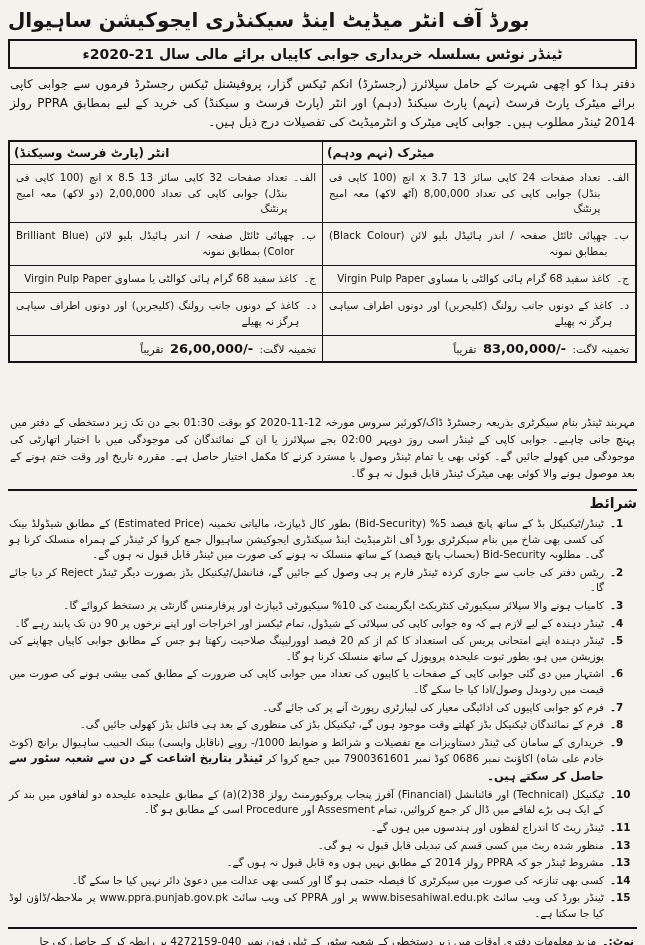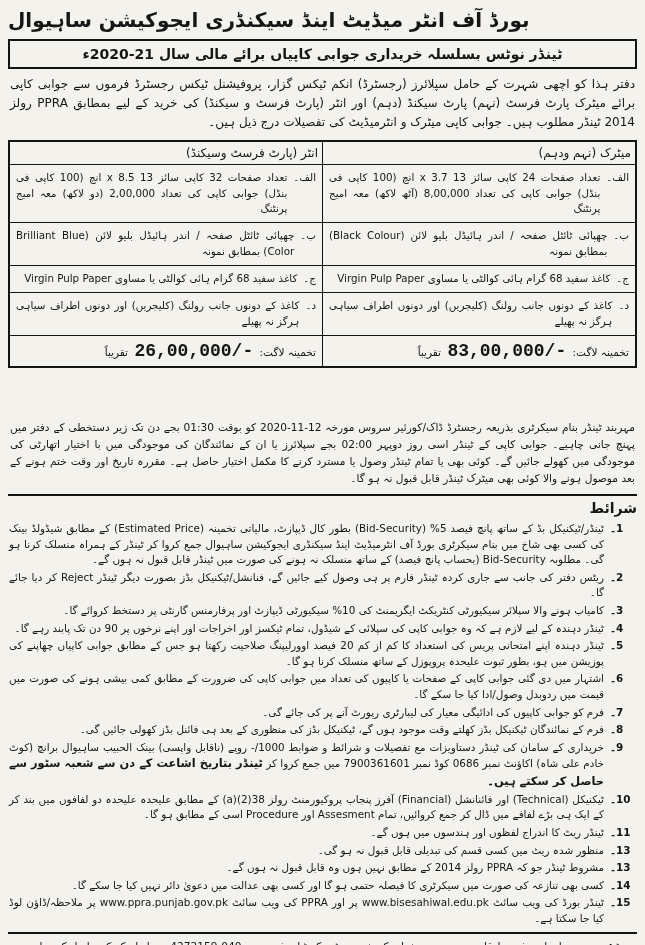--- a/index.html
+++ b/index.html
@@ -41,29 +41,29 @@
     font-size:10.3px;
     table-layout:fixed;
   }
   table.specs th, table.specs td {
     border:1.5px solid #141414;
     padding:5px 6px;
     vertical-align:top;
     text-align:right;
   }
   table.specs th {
-    text-align:right;
+    text-align:left;
     font-size:12px;
-    font-weight:normal;
+    font-weight:bold;
     padding:4px;
   }
   .spec { display:flex; gap:6px; line-height:1.55; text-align:justify; }
   .spec-letter { flex:0 0 auto; font-weight:normal; }
   .cost-cell { font-size:10.5px; }
-  .cost-amount { font-weight:bold; font-size:18px; direction:ltr; unicode-bidi:embed; padding:0 3px;font-family:Liberation Mono, monospace; }
+  .cost-amount { font-weight:bold; font-size:13px; direction:ltr; unicode-bidi:embed; padding:0 3px; }
   .deadline {
     font-size:10.6px; line-height:1.6;
     text-align:justify;
     padding:7px 2px;
     border-bottom:2px solid #141414;
     margin-top:44px;
   }
   .cond-heading {
     text-align:right;
     font-weight:bold;

